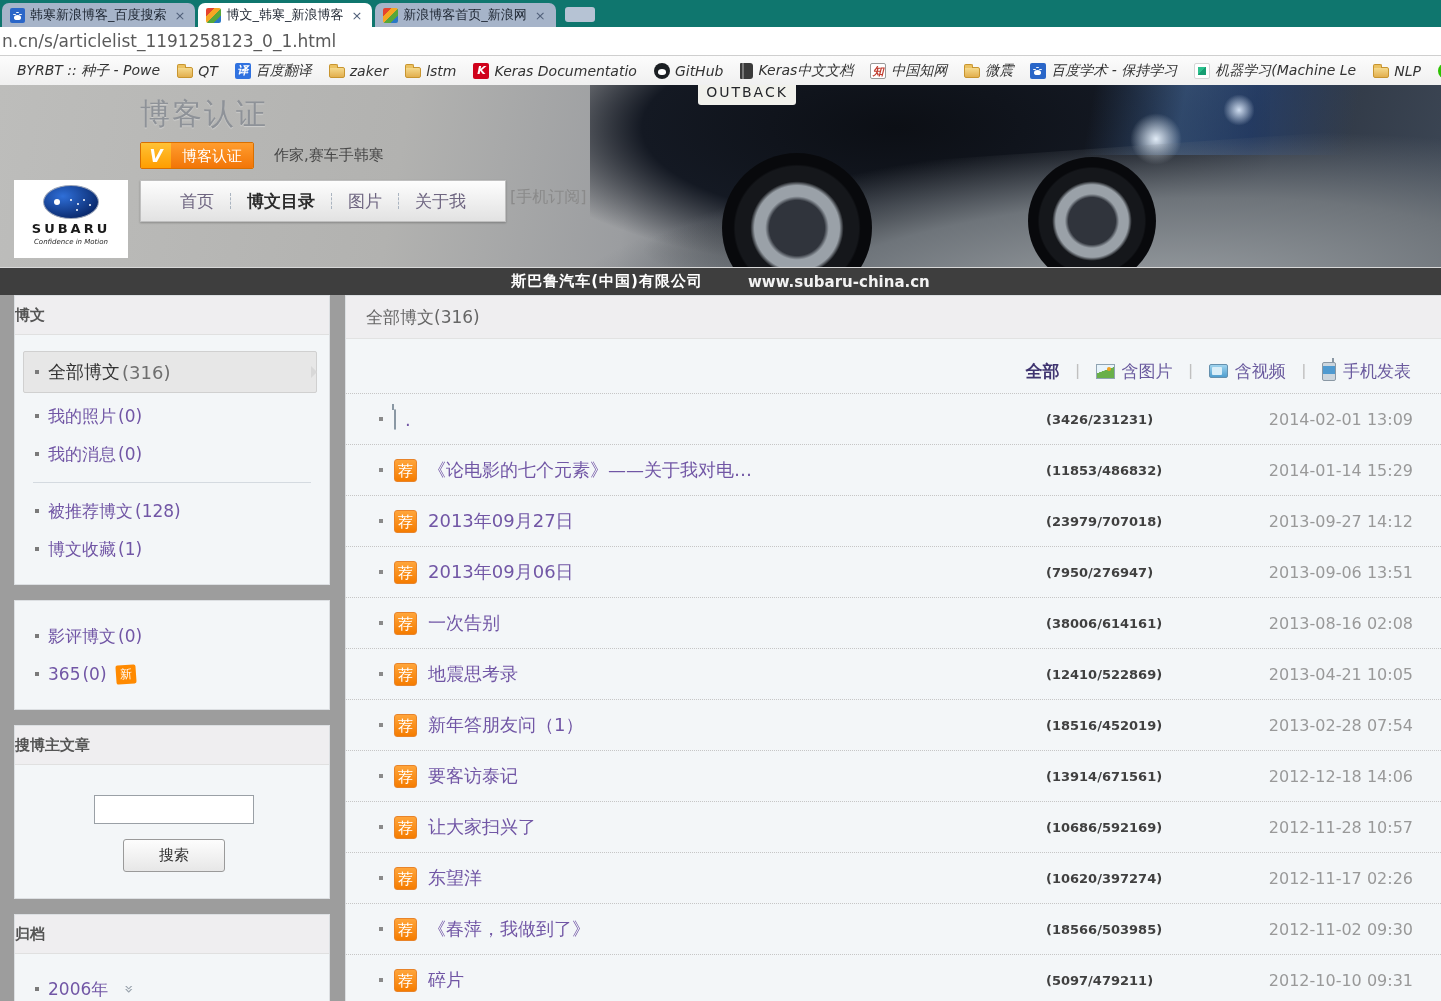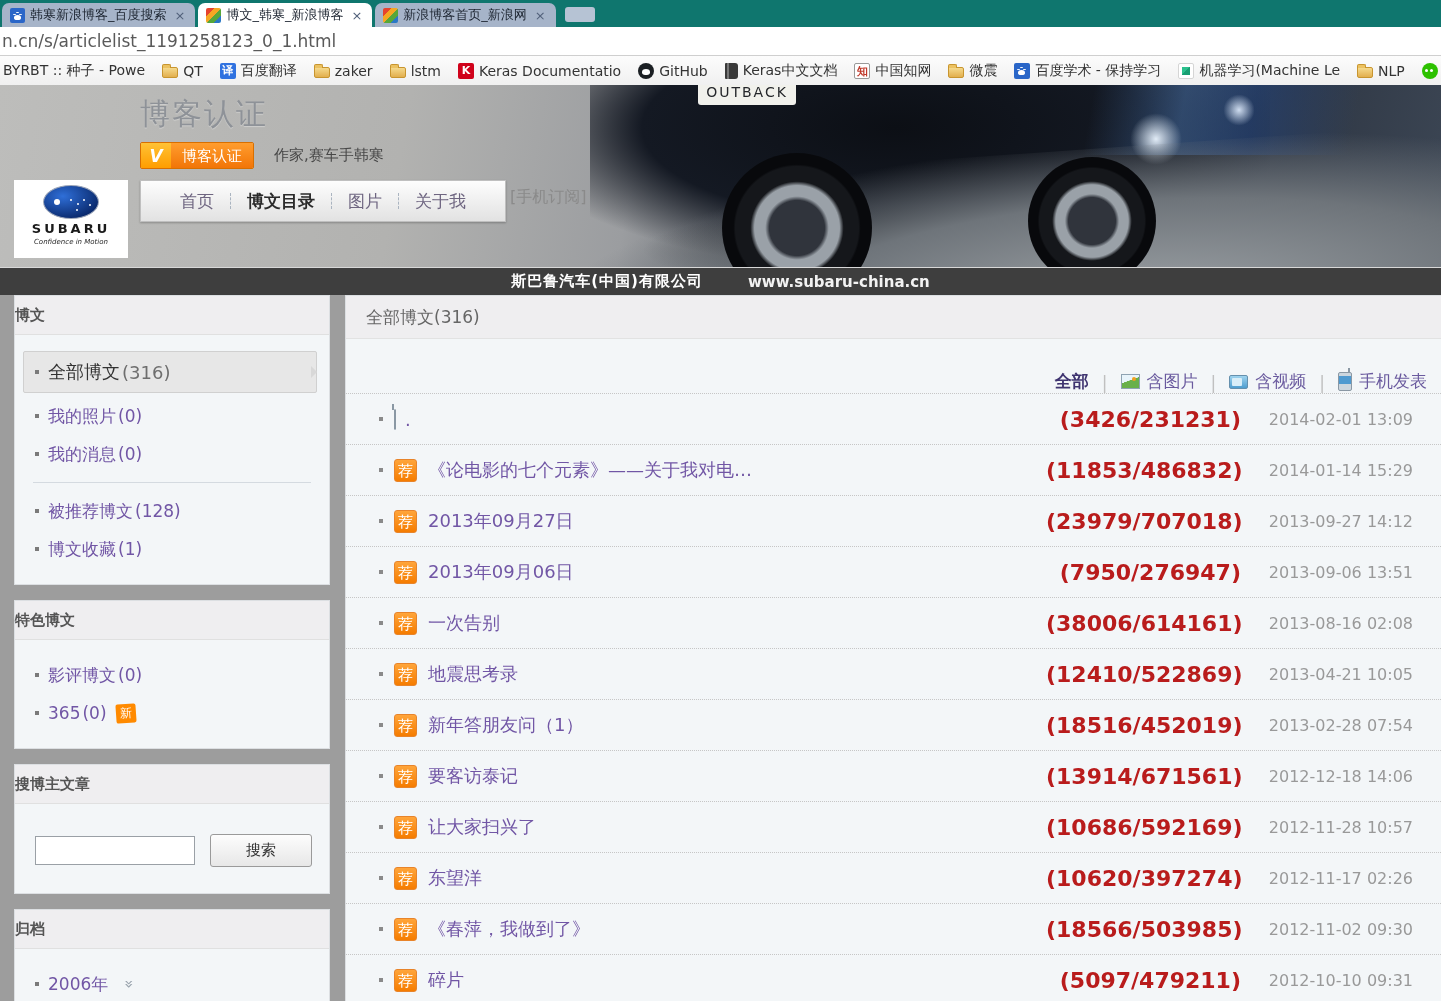--- a/index.html
+++ b/index.html
@@ -22,22 +22,22 @@
       width:7px; height:5px; border-radius:50% 50% 42% 42%; background:#fff;
       box-shadow:-3px -3px 0 -2px #fff, 0 -5px 0 -2px #fff, 3px -3px 0 -2px #fff; }
   .newtab { width:30px; height:15px; background:#b6c3d4; border-radius:3px; margin:0 0 5px 6px; }
 
   
   .urlbar { height:29px; background:#fff; border-bottom:1px solid #cfcfcf;
             font-size:17px; color:#5a5a5a; line-height:28px; padding-left:2px; white-space:nowrap; }
 
   
   .bookmarks { height:29px; background:linear-gradient(#fcfcfc,#f0f0f0);
-               display:flex; align-items:center; padding-left:3px; gap:17px;
-               font-size:14px; color:#333; white-space:nowrap; overflow:hidden; }
+               display:flex; align-items:center; padding-left:17px; gap:17px;
+               font-size:14px; color:#333; white-space:nowrap; overflow:hidden;font-style:italic; }
   .bm { display:inline-flex; align-items:center; gap:5px; flex:none; }
   .bicon { width:16px; height:16px; flex:none; position:relative; border-radius:2px;
            font-size:11px; font-weight:bold; line-height:16px; text-align:center; color:#fff; }
   .folder-icon { width:16px; height:11px; margin-top:3px; border-radius:1px 2px 2px 2px;
                  background:linear-gradient(#f5d98c,#e2af4e); border:1px solid #c8952f; }
   .folder-icon::before { content:""; position:absolute; top:-4px; left:-1px; width:7px; height:3px;
                  background:#ecc261; border:1px solid #c8952f; border-bottom:none; border-radius:2px 2px 0 0; }
   .baidu-translate-icon { background:#3072e0; }
   .keras-icon { background:#d0021b; }
   .github-icon { background:#1b1f23; border-radius:50%; }
@@ -123,30 +123,30 @@
   .sitem.sel { height:42px; margin:0 12px 4px 8px; padding-left:11px; background:#e7e7e7;
                border:1px solid #d0d0d0; border-radius:2px; font-size:18px; position:relative; }
   .sitem.sel .slink { color:#333; }
   .sitem.sel .scount { color:#6e6e6e; }
   .sitem.sel::after { content:""; position:absolute; right:-7px; top:14px;
                border:6px solid transparent; border-left-color:#d8d8d8; }
   .sdivider { border-top:1px solid #d4dae0; margin:9px 18px; }
   .new-badge { background:#ff8a00; color:#fff; font-size:12px; padding:1px 4px; border-radius:2px;
                margin-left:9px; transform:rotate(-4deg); }
   .chev { color:#98a2ac; font-size:15px; margin-left:14px; display:inline-block; transform:rotate(90deg); }
-  .search-row { display:flex; align-items:center; gap:15px; padding:14px 16px 10px 20px; }
+  .search-row { display:flex; align-items:center; gap:15px; padding:14px 16px 10px 20px;flex-direction:column; }
   .search-input { width:160px; height:29px; border:1px solid #9aa0a6; background:#fff; font-size:15px; padding:0 5px; }
   .search-btn { width:102px; height:33px; background:linear-gradient(#fdfdfd,#e7e7e7); border:1px solid #9a9a9a;
                 border-radius:3px; font-size:15px; color:#333; }
 
   .main { flex:1; background:#f3f6f8; border:1px solid #dcdfe2; border-right:none; min-height:706px; }
   .main-h { height:43px; line-height:43px; padding-left:20px; font-size:17px; color:#666;
             background:#efeef0; border-bottom:1px solid #e2e2e2; }
-  .filters { display:flex; justify-content:flex-end; align-items:flex-end; height:45px; margin-top:10px;
-             padding-right:14px; gap:13px; font-size:17px; border-bottom:1px dotted #c6c6c6; }
+  .filters { display:flex; justify-content:flex-end; align-items:center; height:45px; margin-top:10px;
+             padding-right:30px; gap:13px; font-size:17px; border-bottom:1px dotted #c6c6c6;font-family:Liberation Mono, monospace; }
   .filter { display:inline-flex; align-items:center; gap:7px; color:#6a5a9e; }
   .filter.active { font-weight:bold; color:#3f3470; }
   .fsep { color:#c0c0c0; }
   .picture-icon { width:19px; height:15px; border:1px solid #8fa3b2; position:relative;
       background:linear-gradient(160deg,#e8f4fb 42%,#69b04a 44%); }
   .picture-icon::after { content:""; position:absolute; top:2px; right:3px; width:4px; height:4px;
       border-radius:50%; background:#f0a020; }
   .video-icon { width:19px; height:14px; border:1px solid #6590ad; border-radius:2px; position:relative;
       background:linear-gradient(#9fd4ef,#4f9ecf); }
   .video-icon::before { content:""; position:absolute; top:2px; left:2px; right:5px; bottom:2px;
@@ -158,21 +158,21 @@
   .phone-icon.big::before { height:6px; top:-6px; }
 
   .post-row { height:51px; display:flex; align-items:center; padding:0 28px 0 33px;
               border-bottom:1px dotted #c6c6c6; }
   .pr-bullet { width:4px; height:4px; background:#8a8a8a; margin-right:11px; flex:none; }
   .rec-badge { width:23px; height:23px; flex:none; border:1px solid #e8842a; border-radius:3px;
       background:linear-gradient(#ffa53a,#f57c00); color:#fff; font-size:15px; line-height:22px;
       text-align:center; margin-right:11px; }
   .pr-icon-wrap { margin-right:9px; flex:none; }
   .pr-title { flex:1; font-size:18px; color:#7156a5; white-space:nowrap; overflow:hidden; }
-  .pr-counts { font-size:22px; font-weight:bold; color:#b91c1c; width:195px; text-align:right; flex:none; }
+  .pr-counts { font-size:13px; font-weight:bold; color:#404040; width:195px; flex:none; }
   .pr-date { font-size:16px; color:#999; width:172px; text-align:right; flex:none; }
 </style>
 </head>
 <body>
 
 <div id="page">
 
   <div class="tabstrip">
       <div class="tab inactive">
         <span class="favicon baidu-favicon"></span>
@@ -327,21 +327,20 @@
             </div>
             <div class="sitem">
               <span class="bullet"></span>
               <a class="slink">博文收藏</a>
               <span class="scount">(1)</span>
             </div>
           </div>
       </div>
 
       <div class="sbox">
-        <div class="sbox-h">特色博文</div>
         <div class="sbox-b" id="featuredBoxBody">
             <div class="sitem">
               <span class="bullet"></span>
               <a class="slink">影评博文</a>
               <span class="scount">(0)</span>
             </div>
             <div class="sitem">
               <span class="bullet"></span>
               <a class="slink">365</a>
               <span class="scount">(0)</span>

